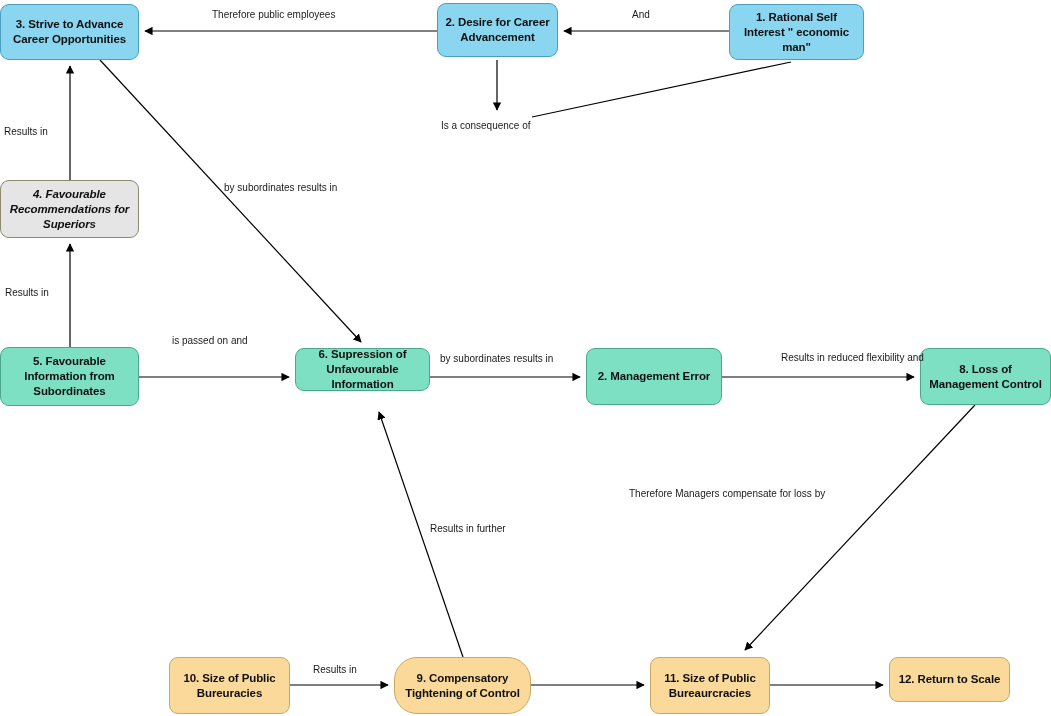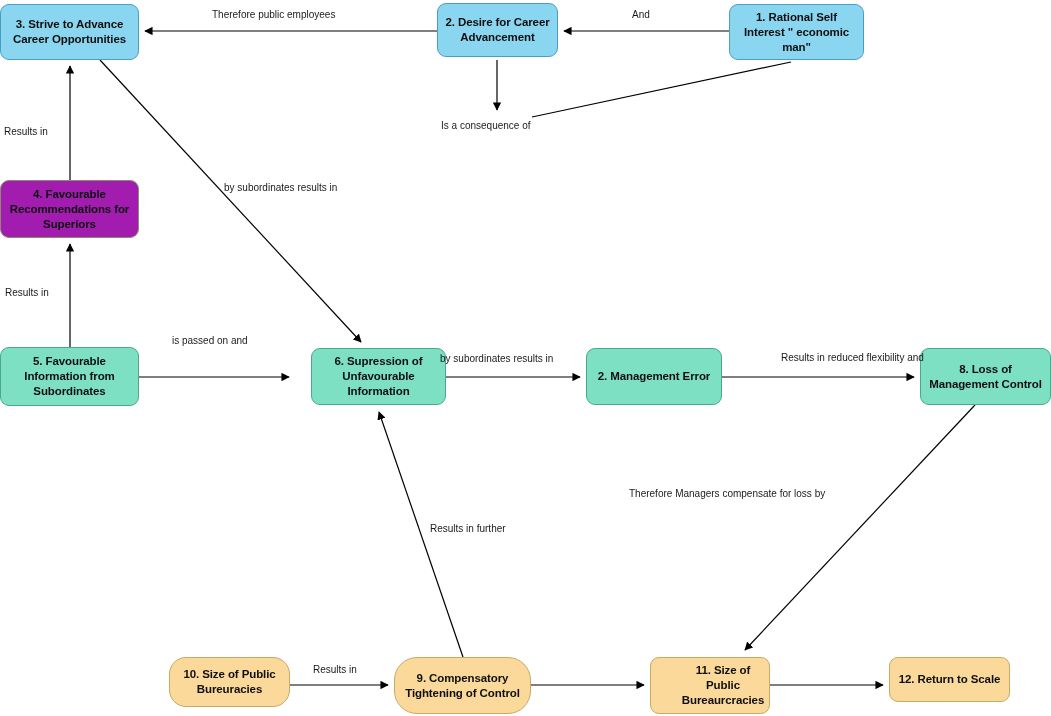--- a/index.html
+++ b/index.html
@@ -36,21 +36,21 @@
     justify-content: center;
     text-align: center;
     font-weight: bold;
     font-size: 11.5px;
     line-height: 15px;
     color: #0f0f0f;
     padding: 2px 6px;
     letter-spacing: -0.1px;
   }
   .node.blue   { background: #8ad6f0; border-color: #4a9fc0; }
-  .node.khaki  { background: #a21caf; border-color: #8c8a70; }
+  .node.khaki  { background: #e5e5e5; border-color: #8c8a70; font-style: italic; }
   .node.mint   { background: #7ee0c2; border-color: #4aa98c; }
   .node.amber  { background: #fad99a; border-color: #c9a martin; }
   .node.amber  { background: #fad99a; border-color: #c9a964; }
   .edge-label {
     position: absolute;
     font-size: 10px;
     line-height: 14px;
     color: #1a1a1a;
     font-weight: normal;
     white-space: nowrap;
@@ -85,26 +85,26 @@
         <polyline points="770,685 883,685" fill="none" stroke="#000000" stroke-width="1.2" marker-end="url(#arrowhead)"></polyline>
       </g>
   </svg>
 
   <div id="nodes-group">
       <div class="node blue" style="left: 729px; top: 4px; width: 135px; height: 56px;">1. Rational Self Interest " economic man"</div>
       <div class="node blue" style="left: 437px; top: 3px; width: 121px; height: 54px;">2. Desire for Career Advancement</div>
       <div class="node blue" style="left: 0px; top: 4px; width: 139px; height: 56px;">3. Strive to Advance Career Opportunities</div>
       <div class="node khaki" style="left: 0px; top: 180px; width: 139px; height: 58px;">4. Favourable Recommendations for Superiors</div>
       <div class="node mint" style="left: 0px; top: 347px; width: 139px; height: 59px;">5. Favourable Information from Subordinates</div>
-      <div class="node mint" style="left: 295px; top: 348px; width: 135px; height: 57px; margin-left: 16px;">6. Supression of Unfavourable Information</div>
+      <div class="node mint" style="left: 295px; top: 348px; width: 135px; height: 43px;">6. Supression of Unfavourable Information</div>
       <div class="node mint" style="left: 586px; top: 348px; width: 136px; height: 57px;">2. Management Error</div>
       <div class="node mint" style="left: 920px; top: 348px; width: 131px; height: 57px;">8.  Loss of Management Control</div>
       <div class="node amber" style="left: 394px; top: 657px; width: 137px; height: 57px; border-radius: 23px;">9. Compensatory Tightening of Control</div>
-      <div class="node amber" style="left: 169px; top: 657px; width: 121px; height: 50px; border-radius: 17px;">10. Size of Public Bureuracies</div>
-      <div class="node amber" style="left: 650px; top: 657px; width: 120px; height: 57px; padding-left: 32px;">11. Size of Public Bureaurcracies</div>
+      <div class="node amber" style="left: 169px; top: 657px; width: 121px; height: 57px;">10. Size of Public Bureuracies</div>
+      <div class="node amber" style="left: 650px; top: 657px; width: 120px; height: 57px;">11. Size of Public Bureaurcracies</div>
       <div class="node amber" style="left: 889px; top: 657px; width: 121px; height: 45px;">12. Return to Scale</div>
     </div>
   <div id="labels-group">
       <div class="edge-label" style="left: 632px; top: 8px;">And</div>
       <div class="edge-label" style="left: 212px; top: 8px;">Therefore public employees</div>
       <div class="edge-label" style="left: 441px; top: 119px;">Is a consequence of</div>
       <div class="edge-label" style="left: 224px; top: 181px;">by subordinates results in</div>
       <div class="edge-label" style="left: 5px; top: 286px;">Results in</div>
       <div class="edge-label" style="left: 4px; top: 125px;">Results in</div>
       <div class="edge-label" style="left: 172px; top: 334px; text-align: right;">is passed on and</div>

